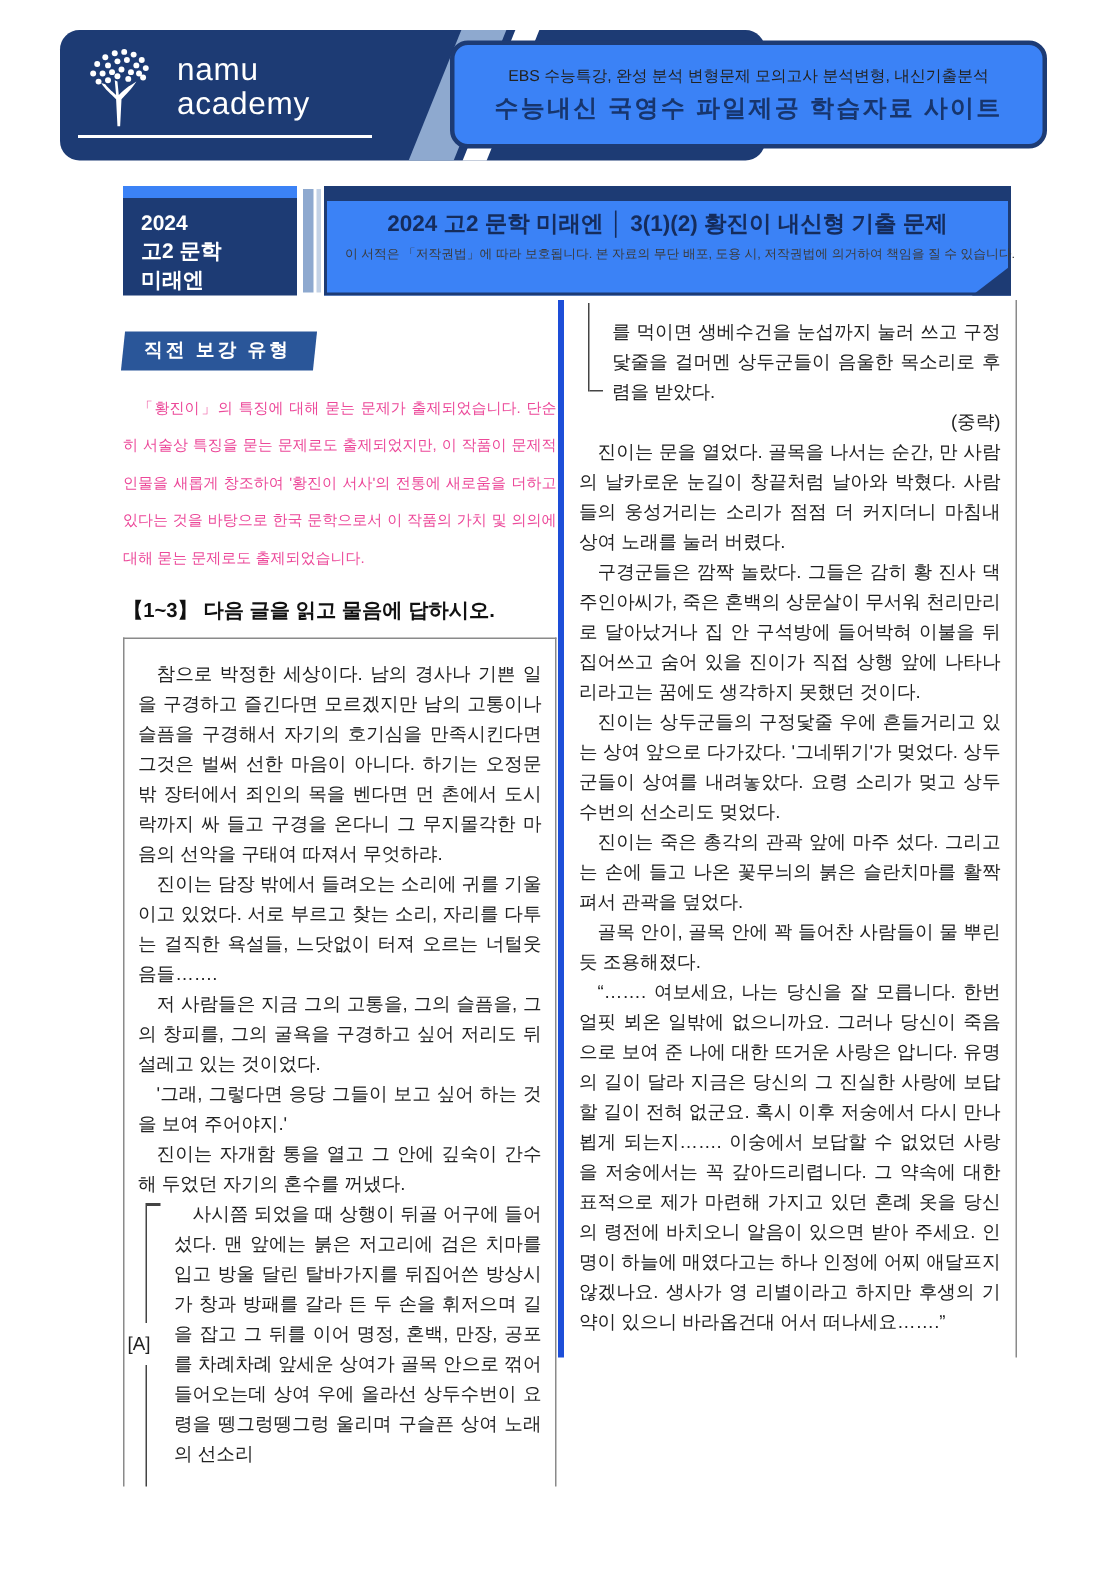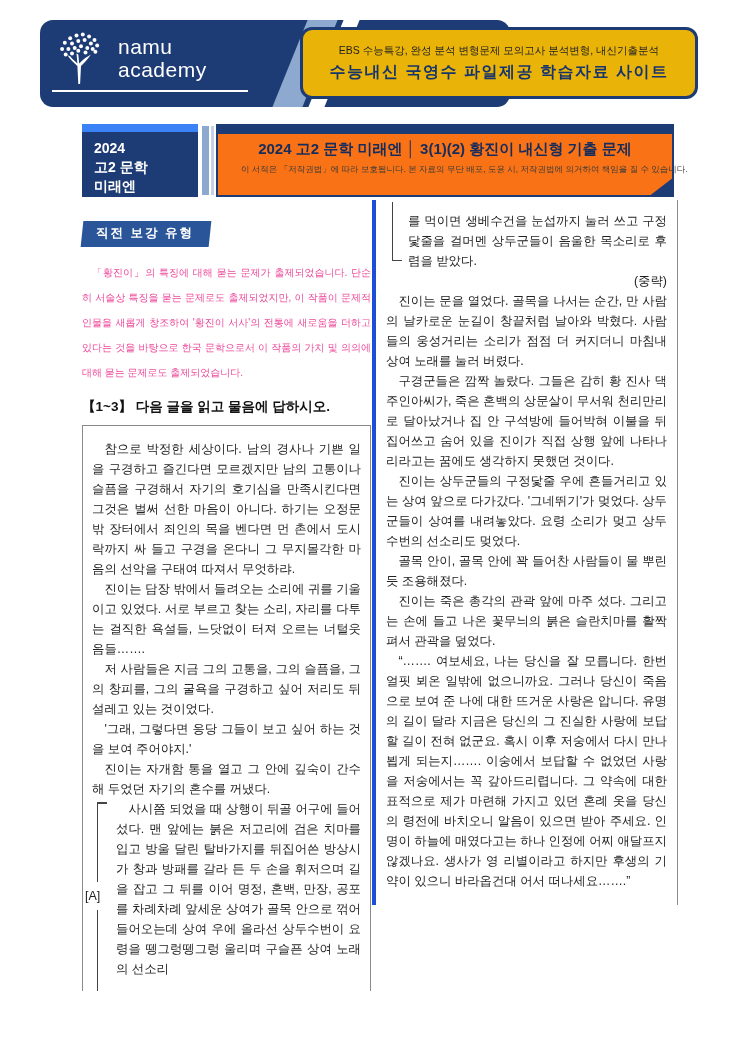--- a/index.html
+++ b/index.html
@@ -8,44 +8,44 @@
     font-family:"Liberation Sans","DejaVu Sans",sans-serif;color:#1a1a1a;
     -webkit-font-smoothing:antialiased;
   }
   .page{position:absolute;inset:0;}
 
   
   .hdr{position:absolute;left:40px;top:20px;width:658px;height:101px;}
   .hdr-navy{position:absolute;left:0;top:0;width:470px;height:87px;background:#1d3b74;border-radius:13px;}
   .hdr-stripe1{position:absolute;left:250px;top:0;width:30px;height:87px;background:#8ea9cf;transform:skewX(-22deg);}
   .hdr-stripe2{position:absolute;left:286px;top:0;width:16px;height:87px;background:#ffffff;transform:skewX(-22deg);}
-  .hdr-info{position:absolute;left:260px;top:7px;width:392px;height:66px;background:#eab308;
+  .hdr-info{position:absolute;left:260px;top:7px;width:392px;height:66px;background:#3b82f6;
     border:3px solid #1d3b74;border-radius:12px;display:flex;flex-direction:column;
     justify-content:center;align-items:center;gap:4px;z-index:3;}
   .hdr-info .small{font-size:10.5px;color:#222;white-space:nowrap;}
   .hdr-info .big{font-size:16px;font-weight:bold;color:#17356d;letter-spacing:1.5px;white-space:nowrap;}
   .logo{position:absolute;left:14px;top:10px;display:flex;align-items:center;gap:10px;z-index:2;}
   .logo svg{display:block;}
   .logo-text{color:#fff;font-size:21px;line-height:23px;letter-spacing:.5px;}
   .logo-underline{position:absolute;left:12px;top:70px;width:196px;height:2px;background:#fff;z-index:2;}
 
   
   .tblock{position:absolute;left:82px;top:124px;width:594px;height:73px;}
   .tblock-side{position:absolute;left:0;top:0;width:116px;height:73px;background:#1d3b74;
     border-top:8px solid #3b82f6;box-sizing:border-box;padding:7px 0 0 12px;}
   .tblock-side div{color:#fff;font-weight:bold;font-size:14px;line-height:19px;}
   .tblock-bar1{position:absolute;left:120px;top:2px;width:7px;height:69px;background:#8ea9cf;}
   .tblock-bar2{position:absolute;left:129px;top:2px;width:3px;height:69px;background:#c3d2e6;}
-  .tblock-banner{position:absolute;left:134px;top:0;width:458px;height:73px;background:#f97316;
+  .tblock-banner{position:absolute;left:134px;top:0;width:458px;height:73px;background:#3b82f6;
     border:2px solid #1d3b74;box-sizing:border-box;}
   .tblock-banner::before{content:"";position:absolute;left:0;right:0;top:0;height:8px;background:#1d3b74;}
   .tblock-banner::after{content:"";position:absolute;right:-2px;bottom:-2px;width:0;height:0;
     border-left:26px solid transparent;border-bottom:20px solid #1d3b74;}
   .tblock-title{margin:14px 8px 0 8px;text-align:center;font-size:15px;font-weight:bold;color:#152c5c;white-space:nowrap;}
-  .tblock-copy{margin:5px 6px 0 23px;text-align:center;font-size:8.5px;color:#3a3a3a;white-space:nowrap;}
+  .tblock-copy{margin:5px 6px 0 12px;text-align:center;font-size:8.5px;color:#3a3a3a;white-space:nowrap;}
 
   
   .col-left{position:absolute;left:82px;top:221px;width:289px;}
   .badge{display:inline-block;background:#2a5699;color:#fff;font-size:12.5px;font-weight:bold;
     padding:4px 16px 5px 14px;transform:skewX(-6deg);letter-spacing:2px;}
   .badge span{display:inline-block;transform:skewX(6deg);}
   .intro{margin-top:13px;font-size:10px;line-height:25px;text-align:justify;text-indent:1em;color:#ec4899;}
   .qhead{margin-top:13px;font-size:13.5px;font-weight:bold;color:#111;}
   .pbox{margin-top:9px;border:1px solid #8a8a8a;border-bottom:none;box-sizing:border-box;
     padding:13px 9px 12px 9px;font-size:12.4px;line-height:20px;text-align:justify;color:#222;}
@@ -155,18 +155,18 @@
 
   <div class="col-right">
     <div class="bracket-cont">
       <div class="br-line"></div>
       <div>를 먹이면 생베수건을 눈섭까지 눌러 쓰고 구정닻줄을 걸머멘 상두군들이 음울한 목소리로 후렴을 받았다.</div>
     </div>
     <p class="jungryak">(중략)</p>
     <p>진이는 문을 열었다. 골목을 나서는 순간, 만 사람의 날카로운 눈길이 창끝처럼 날아와 박혔다. 사람들의 웅성거리는 소리가 점점 더 커지더니 마침내 상여 노래를 눌러 버렸다.</p>
     <p>구경군들은 깜짝 놀랐다. 그들은 감히 황 진사 댁 주인아씨가, 죽은 혼백의 상문살이 무서워 천리만리로 달아났거나 집 안 구석방에 들어박혀 이불을 뒤집어쓰고 숨어 있을 진이가 직접 상행 앞에 나타나리라고는 꿈에도 생각하지 못했던 것이다.</p>
     <p>진이는 상두군들의 구정닻줄 우에 흔들거리고 있는 상여 앞으로 다가갔다. '그네뛰기'가 멎었다. 상두군들이 상여를 내려놓았다. 요령 소리가 멎고 상두수번의 선소리도 멎었다.</p>
+    <p>진이는 죽은 총각의 관곽 앞에 마주 섰다. 그리고는 손에 들고 나온 꽃무늬의 붉은 슬란치마를 활짝 펴서 관곽을 덮었다.</p>
     <p>골목 안이, 골목 안에 꽉 들어찬 사람들이 물 뿌린 듯 조용해졌다.</p>
-    <p>진이는 죽은 총각의 관곽 앞에 마주 섰다. 그리고는 손에 들고 나온 꽃무늬의 붉은 슬란치마를 활짝 펴서 관곽을 덮었다.</p>
     <p>“……. 여보세요, 나는 당신을 잘 모릅니다. 한번 얼핏 뵈온 일밖에 없으니까요. 그러나 당신이 죽음으로 보여 준 나에 대한 뜨거운 사랑은 압니다. 유명의 길이 달라 지금은 당신의 그 진실한 사랑에 보답할 길이 전혀 없군요. 혹시 이후 저숭에서 다시 만나 뵙게 되는지……. 이숭에서 보답할 수 없었던 사랑을 저숭에서는 꼭 갚아드리렵니다. 그 약속에 대한 표적으로 제가 마련해 가지고 있던 혼례 옷을 당신의 령전에 바치오니 알음이 있으면 받아 주세요. 인명이 하늘에 매였다고는 하나 인정에 어찌 애달프지 않겠나요. 생사가 영 리별이라고 하지만 후생의 기약이 있으니 바라옵건대 어서 떠나세요…….”</p>
   </div>
 
 </div>
 
 </body></html>

